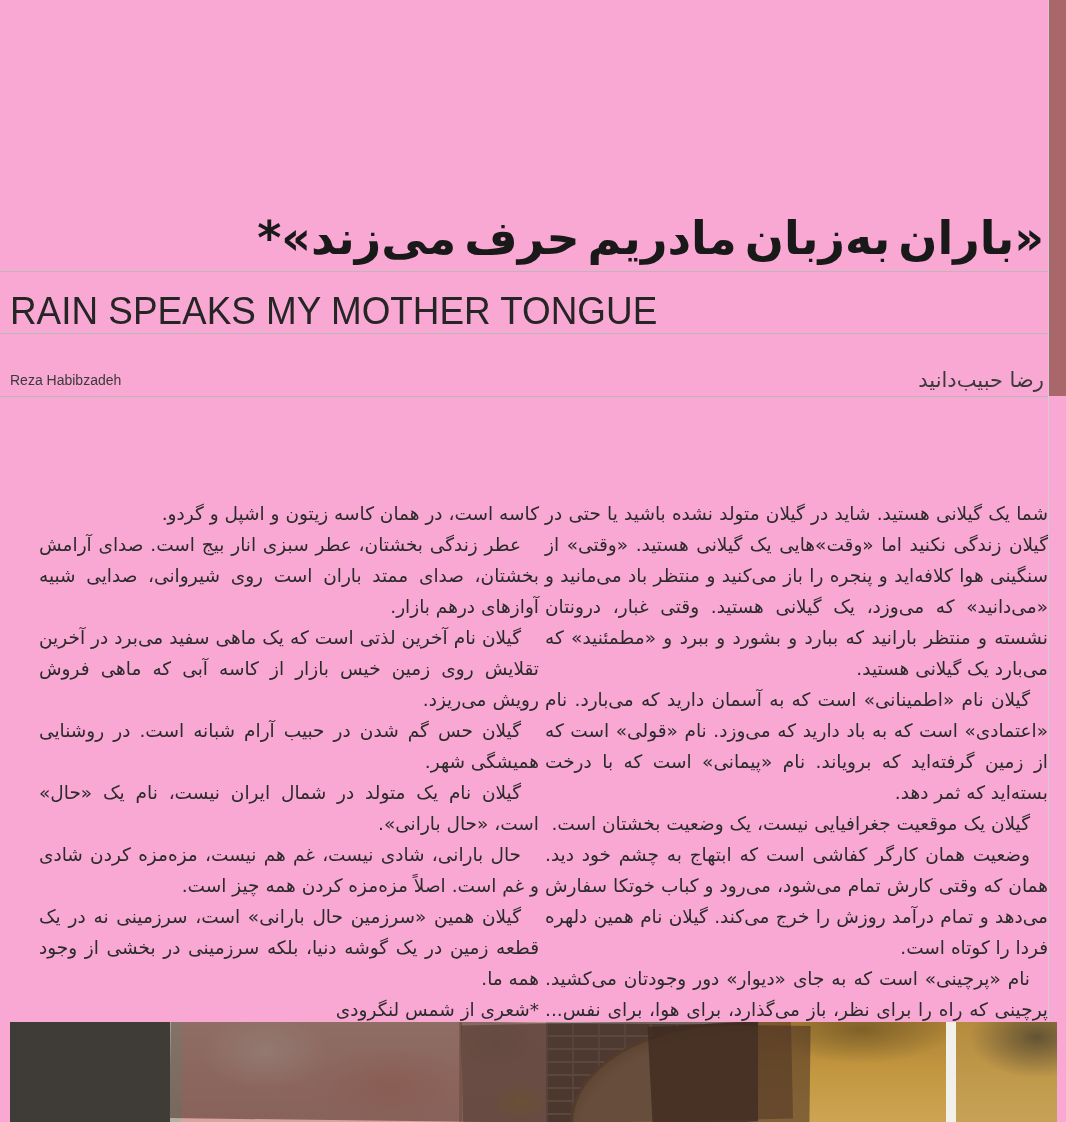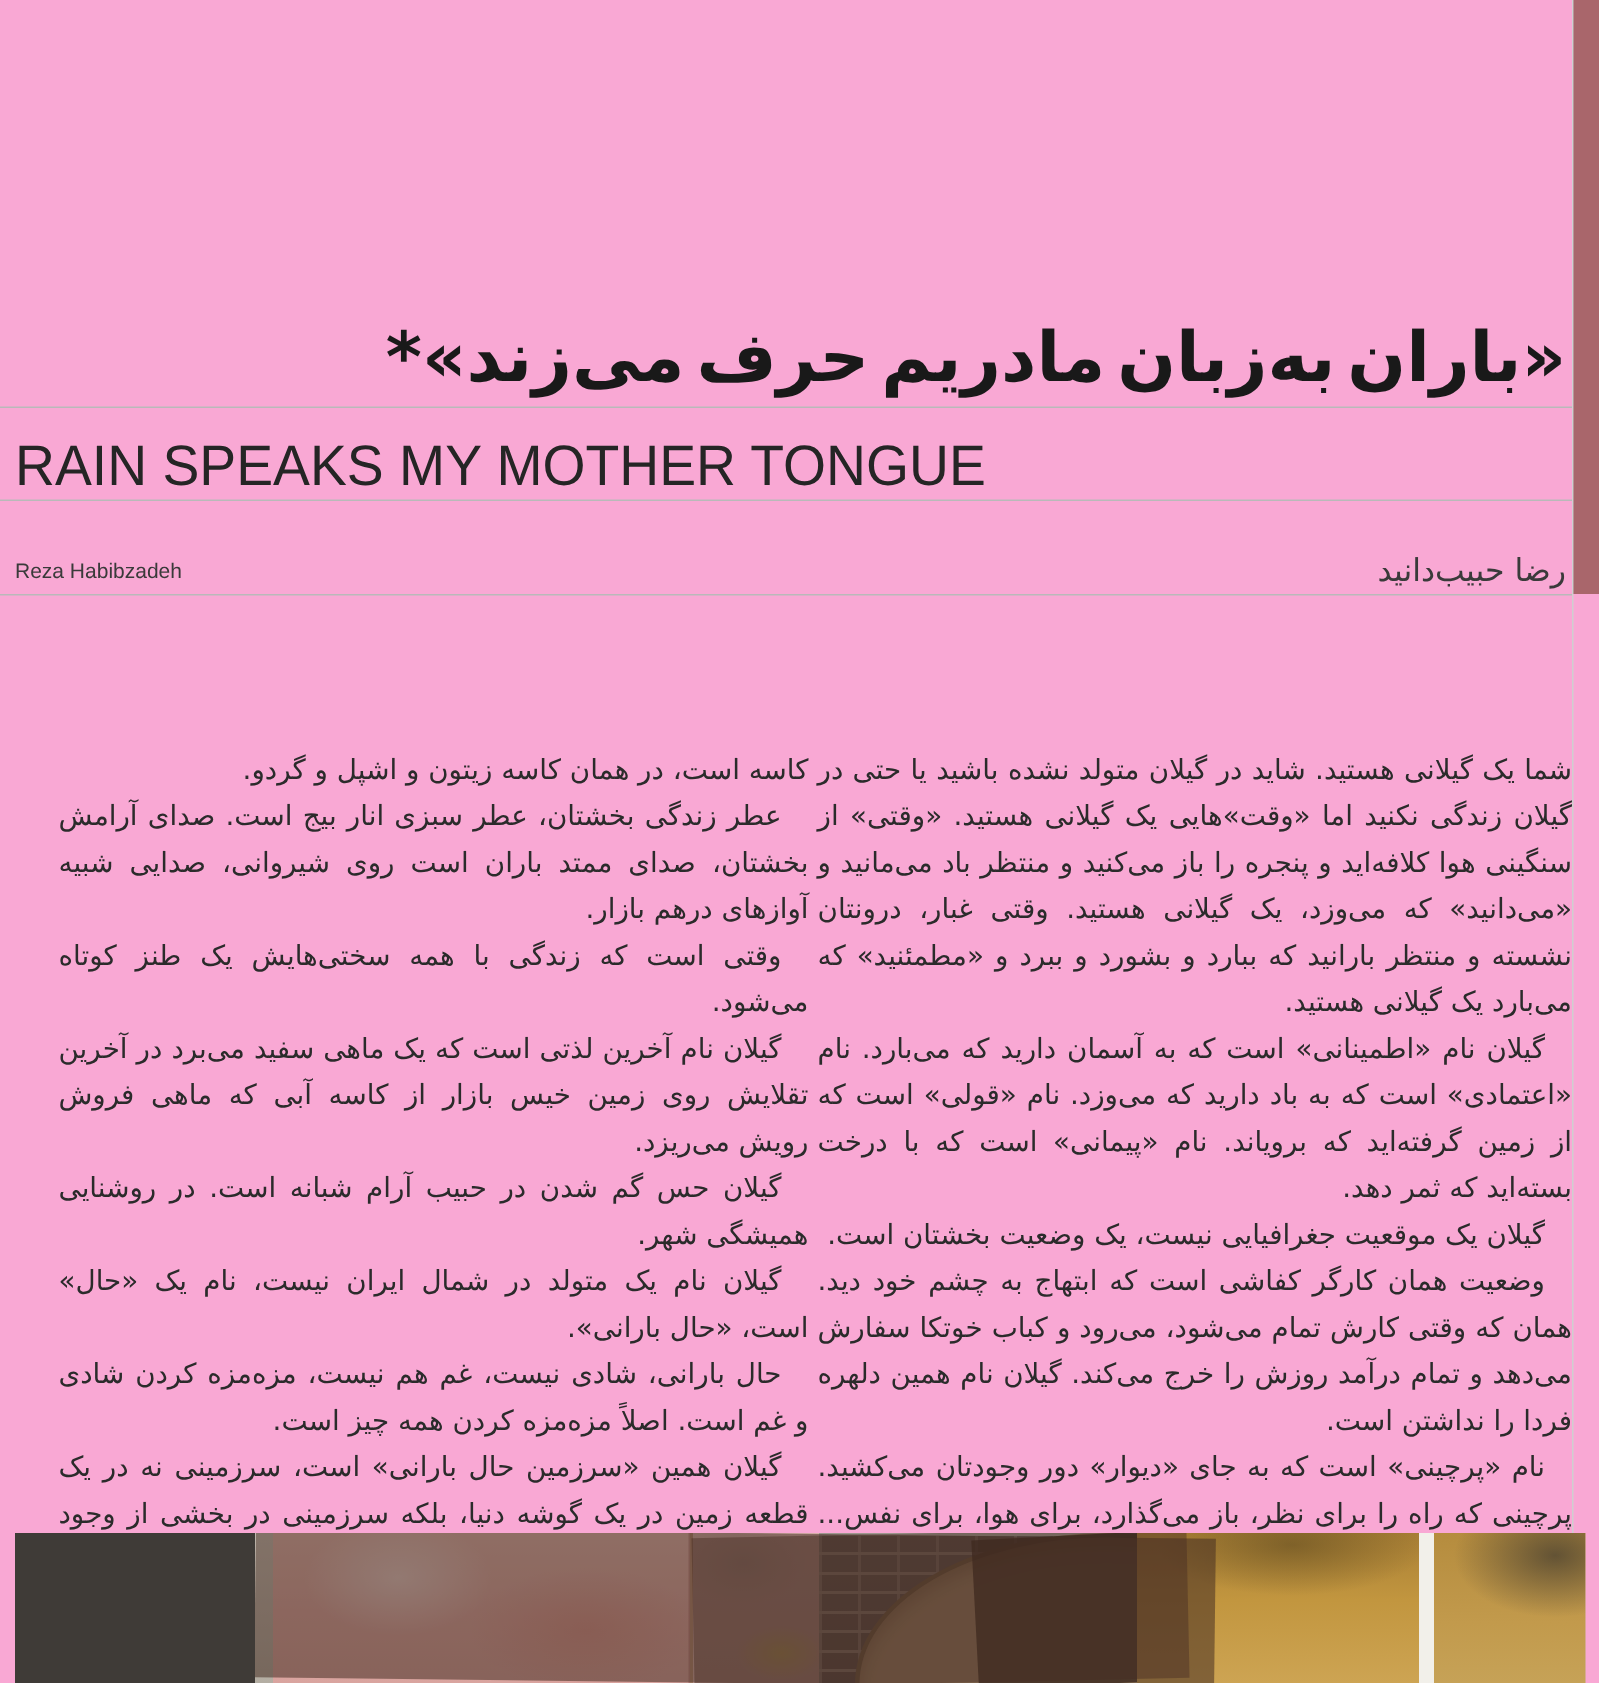--- a/index.html
+++ b/index.html
@@ -137,29 +137,28 @@
   <div class="hline hline-2"></div>
 
   <div class="author-en">Reza Habibzadeh</div>
   <div class="author-fa">رضا حبیب‌دانید</div>
   <div class="hline hline-3"></div>
 
   <div class="col col-right">
       <p class="">شما یک گیلانی هستید. شاید در گیلان متولد نشده باشید یا حتی در گیلان زندگی نکنید اما «وقت»هایی یک گیلانی هستید. «وقتی» از سنگینی هوا کلافه‌اید و پنجره را باز می‌کنید و منتظر باد می‌مانید و «می‌دانید» که می‌وزد، یک گیلانی هستید. وقتی غبار، درونتان نشسته و منتظر بارانید که ببارد و بشورد و ببرد و «مطمئنید» که می‌بارد یک گیلانی هستید.</p>
       <p class="indent">گیلان نام «اطمینانی» است که به آسمان دارید که می‌بارد. نام «اعتمادی» است که به باد دارید که می‌وزد. نام «قولی» است که از زمین گرفته‌اید که برویاند. نام «پیمانی» است که با درخت بسته‌اید که ثمر دهد.</p>
       <p class="indent">گیلان یک موقعیت جغرافیایی نیست، یک وضعیت بخشتان است.</p>
-      <p class="indent">وضعیت همان کارگر کفاشی است که ابتهاج به چشم خود دید. همان که وقتی کارش تمام می‌شود، می‌رود و کباب خوتکا سفارش می‌دهد و تمام درآمد روزش را خرج می‌کند. گیلان نام همین دلهره فردا را نداشتن است.</p>
+      <p class="indent">وضعیت همان کارگر کفاشی است که ابتهاج به چشم خود دید. همان که وقتی کارش تمام می‌شود، می‌رود و کباب خوتکا سفارش می‌دهد و تمام درآمد روزش را خرج می‌کند. گیلان نام همین دلهره فردا را کوتاه است.</p>
       <p class="indent">نام «پرچینی» است که به جای «دیوار» دور وجودتان می‌کشید. پرچینی که راه را برای نظر، باز می‌گذارد، برای هوا، برای نفس... .</p>
       <p class="indent">نام یک «عشق بازی طولانی» است با روزها، شب‌ها، با کار، با غذا.</p>
       <p class="">وقتی است که تلخی اطراف‌تان و شور دلتان با خوشی اکنونتان در یک</p>
     </div>
   <div class="col col-left">
       <p class="">کاسه است، در همان کاسه زیتون و اشپل و گردو.</p>
       <p class="indent">عطر زندگی بخشتان، عطر سبزی انار بیج است. صدای آرامش بخشتان، صدای ممتد باران است روی شیروانی، صدایی شبیه آوازهای درهم بازار.</p>
-      <p class="indent">وقتی است که زندگی با همه سختی‌هایش یک طنز کوتاه می‌شود.</p>
       <p class="indent">گیلان نام آخرین لذتی است که یک ماهی سفید می‌برد در آخرین تقلایش روی زمین خیس بازار از کاسه آبی که ماهی فروش رویش می‌ریزد.</p>
       <p class="indent">گیلان حس گم شدن در حبیب آرام شبانه است. در روشنایی همیشگی شهر.</p>
       <p class="indent">گیلان نام یک متولد در شمال ایران نیست، نام یک «حال» است، «حال بارانی».</p>
       <p class="indent">حال بارانی، شادی نیست، غم هم نیست، مزه‌مزه کردن شادی و غم است. اصلاً مزه‌مزه کردن همه چیز است.</p>
       <p class="indent">گیلان همین «سرزمین حال بارانی» است، سرزمینی نه در یک قطعه زمین در یک گوشه دنیا، بلکه سرزمینی در بخشی از وجود همه ما.</p>
       <p class="">*شعری از شمس لنگرودی</p>
     </div>
 
   <div class="photo" role="img" aria-label="Weathered wall collage: blue window panes with wooden frame, pink plastered wall with cracks, exposed grey brick, tan plaster arch and ochre wall">
     <div class="ph-edge-dark"></div>

